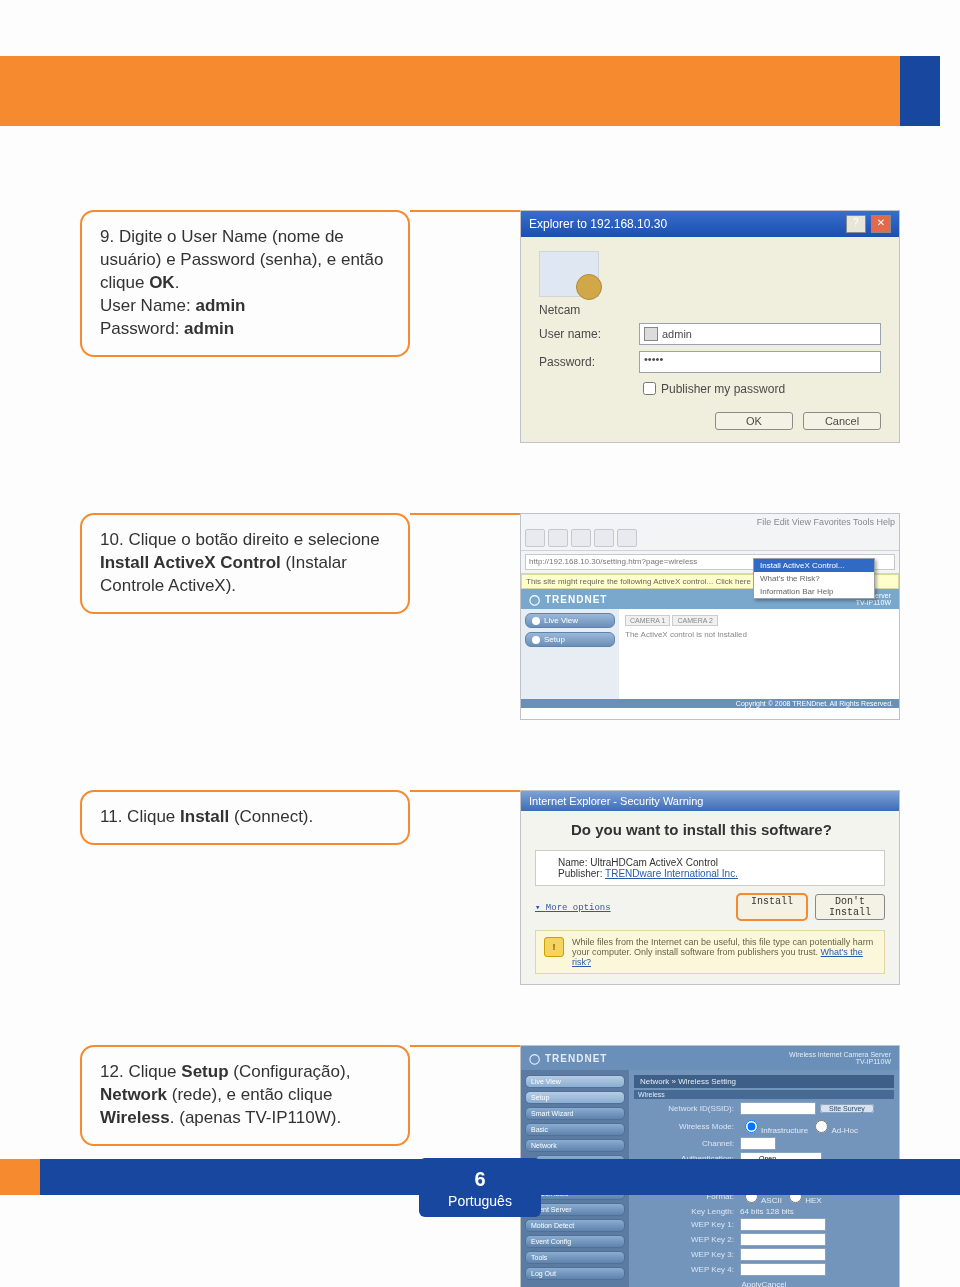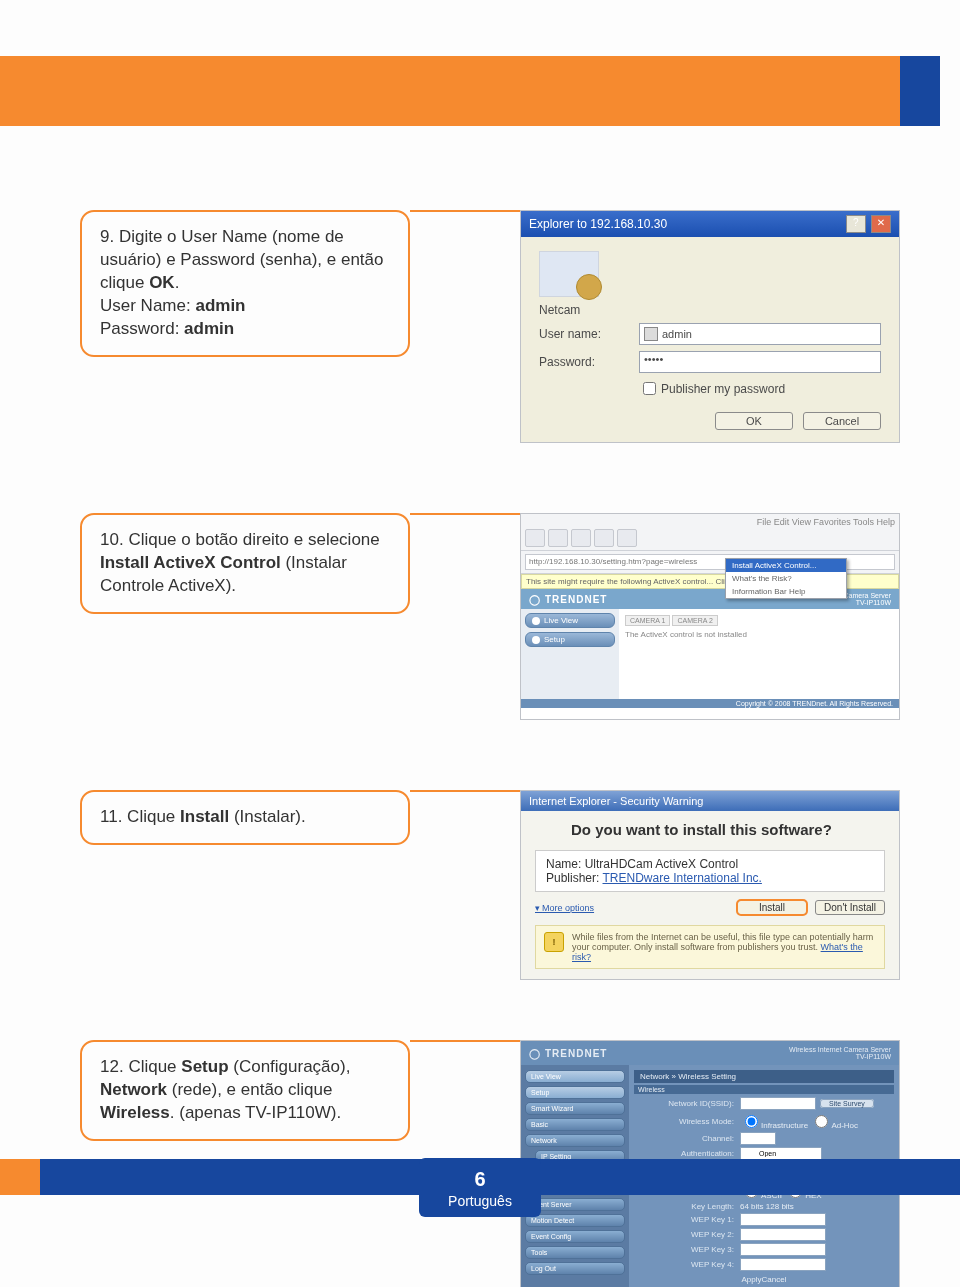--- a/index.html
+++ b/index.html
@@ -43,43 +43,43 @@
   .key-art .keyhole{position:absolute;width:24px;height:24px;border-radius:50%;background:#d2a74a;right:-4px;bottom:-4px;border:1px solid #b08a30;}
   
   .browser{font-size:9px;}
   .br-toolbar{background:#f3f4f6;padding:3px 4px;border-bottom:1px solid #cfd2d8;text-align:right;}
   .br-toolbar .row1{margin-bottom:2px;color:#888;}
   .br-toolbar .row2{display:flex;gap:3px;}
   .br-toolbar .row2 .tbtn{width:18px;height:16px;background:#e8eaef;border:1px solid #c5c8cf;border-radius:2px;}
   .br-addr{display:flex;align-items:center;padding:3px 4px;background:#f3f4f6;border-bottom:1px solid #cfd2d8;}
   .br-addr .url{flex:1;background:#fff;border:1px solid #c5c8cf;height:14px;padding:0 3px;color:#777;font-size:8px;line-height:14px;overflow:hidden;}
   .br-infobar{background:#ffffcc;border:1px solid #d8d8a0;font-size:8px;padding:2px 4px;color:#666;}
-  .br-ctx{position:absolute;top:44px;left:204px;background:#fff;border:1px solid #9aa0aa;font-size:8px;width:120px;box-shadow:2px 2px 3px rgba(0,0,0,0.3);z-index:5;}
+  .br-ctx{position:absolute;top:44px;left:232px;background:#fff;border:1px solid #9aa0aa;font-size:8px;width:120px;box-shadow:2px 2px 3px rgba(0,0,0,0.3);z-index:5;}
   .br-ctx div{padding:2px 6px;color:#666;}
   .br-ctx .hl{background:#316ac5;color:#fff;}
   .br-page{background:#fff;padding:0;height:130px;}
   .trendnet-bar{background:#7aa7cc;color:#fff;font-size:10px;padding:3px 8px;display:flex;align-items:center;justify-content:space-between;}
   .trendnet-bar .logo{font-weight:bold;letter-spacing:1px;}
   .trendnet-bar .sub{font-size:7px;text-align:right;}
   .br-content{display:flex;height:90px;}
   .br-side{width:90px;background:#e8edf3;padding:4px;}
   .br-side .sbtn{background:linear-gradient(#9bb8d8,#6a8fb8);border:1px solid #5f84ac;border-radius:6px;color:#fff;font-size:8px;padding:2px 6px;margin-bottom:4px;display:flex;align-items:center;}
   .br-side .sbtn .dot{width:8px;height:8px;border-radius:50%;background:#fff;margin-right:4px;}
   .br-main{flex:1;background:#fff;padding:6px;color:#888;font-size:8px;}
   .br-main .tabs{display:flex;gap:2px;margin-bottom:4px;}
   .br-main .tabs span{border:1px solid #ccc;padding:1px 4px;font-size:7px;background:#f0f0f0;}
   .br-foot{background:#6a8fb8;color:#fff;font-size:7px;text-align:right;padding:1px 6px;}
   
   .sec{font-size:10px;}
   .sec-title{background:linear-gradient(#7fa2d6,#3d6db8);color:#fff;padding:4px 8px;font-size:11px;}
   .sec-body{background:#f4f4ee;padding:10px 14px;}
   .sec-q{font-weight:bold;margin-bottom:12px;font-size:15px;padding-left:36px;}
-  .sec-info{border:1px solid #ccc;padding:6px 10px;font-size:12px;background:#fff;margin-bottom:8px;}
+  .sec-info{border:1px solid #ccc;padding:6px 22px;font-size:10px;background:#fff;margin-bottom:8px;}
   .sec-info .pub{color:#2a5ab0;text-decoration:underline;}
-  .sec-row{display:flex;align-items:center;justify-content:space-between;margin-top:6px;}
+  .sec-row{display:flex;align-items:center;justify-content:space-between;margin-top:6px;font-family:Liberation Mono, monospace;}
   .sec-row .more{color:#2a5ab0;font-size:9px;text-decoration:underline;}
   .sec-row .btns{display:flex;gap:8px;}
   .sec-row .btns .btn{background:#f4f2e4;border:1px solid #888;padding:1px 0;font-size:10px;border-radius:3px;width:68px;text-align:center;}
   .sec-row .btns .btn.hi{position:relative;}
   .sec-row .btns .btn.hi::after{content:"";position:absolute;left:-2px;right:-2px;top:-2px;bottom:-2px;border:2px solid #f68a2f;border-radius:5px;}
   .sec-warn{display:flex;align-items:flex-start;background:#fbf7da;border:1px solid #e0d8a0;padding:6px 8px;margin-top:10px;font-size:9px;color:#6a6248;}
   .sec-warn .wi{width:18px;height:18px;background:#f4d35e;border:1px solid #c9a200;border-radius:3px;margin-right:8px;flex-shrink:0;text-align:center;line-height:18px;font-weight:bold;color:#7a5c00;}
   .sec-warn .risk{color:#2a5ab0;text-decoration:underline;}
   
   .settings{background:#5b7ba3;font-size:8px;color:#e5ecf4;}
@@ -214,21 +214,21 @@
           </div>
         </div>
         <div class="br-foot">Copyright © 2008 TRENDnet. All Rights Reserved.</div>
       </div>
     </div>
   </div>
 
   <div class="row row3">
     <div class="instr" style="width:330px;">
       <span>11.</span>
-      <span>Clique </span><b>Install</b><span> (Instalar).</span>
+      <span>Clique </span><b>Install</b><span> (Connect).</span>
     </div>
     <div class="connector">
         <div class="line" style="top:60%;"></div>
       </div>
     <div class="screenshot sec" style="width:380px;">
       <div class="sec-title">Internet Explorer - Security Warning</div>
       <div class="sec-body">
         <div class="sec-q">Do you want to install this software?</div>
         <div class="sec-info">
           <div><span>Name:</span> <span>UltraHDCam ActiveX Control</span></div>

